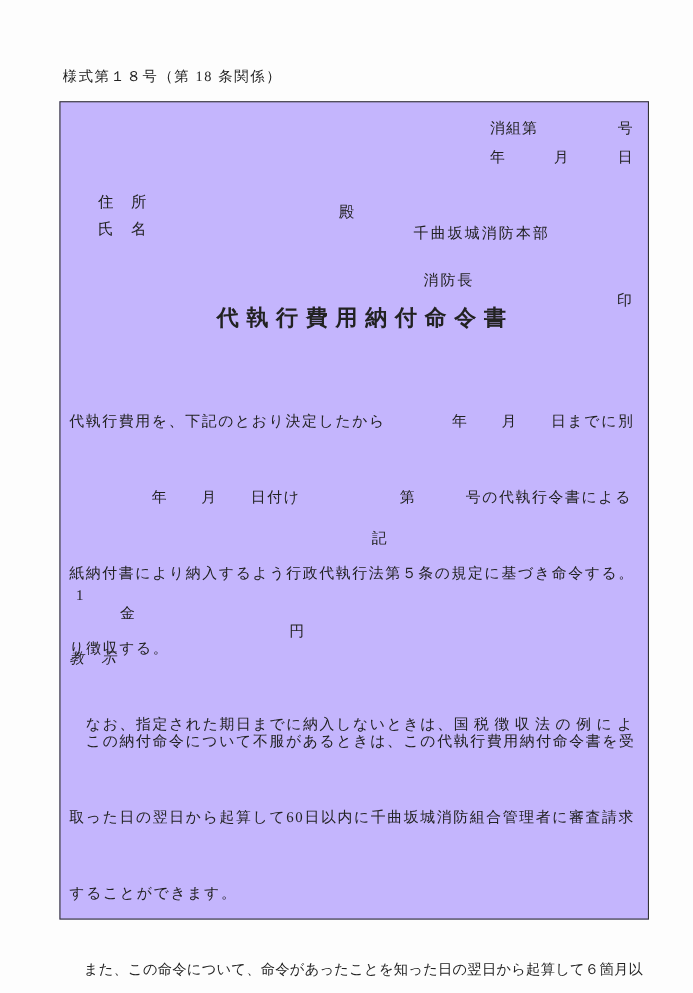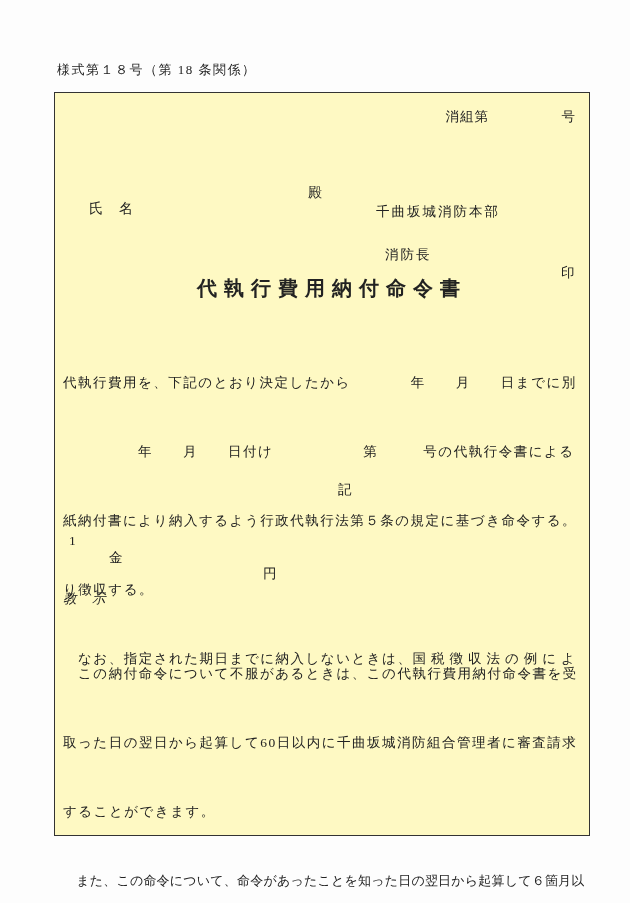--- a/index.html
+++ b/index.html
@@ -13,21 +13,21 @@
   }
   .form-label {
     position: absolute; left: 57px; top: 61px;
     font-size: 13px; letter-spacing: 1.5px; white-space: pre;
   }
   .doc-box {
     position: absolute; left: 54px; top: 92px;
     width: 536px; height: 744px;
     border: 1.5px solid #333333;
     box-sizing: border-box;
-    background: #fef9c3;
+    background: #c4b5fd;
   }
   .abs { position: absolute; white-space: pre; }
   .doc-number {
     top: 15px; left: 0; right: 0; text-align: right;
     padding-right: 13px; font-size: 13.5px; letter-spacing: 1px;
   }
   .date-line {
     top: 41px; left: 0; right: 0; text-align: right;
     padding-right: 13px; font-size: 13.5px; letter-spacing: 1px;
   }
@@ -61,21 +61,25 @@
   .notice-lines .p2 { font-size: 13px; letter-spacing: 0.2px; }
 </style>
 </head>
 <body>
 
 <div class="form-label">様式第１８号（第 18 条関係）</div>
 
 <div class="doc-box">
 
   <div class="abs doc-number">消組第　　　　　号</div>
+  <div class="abs date-line">年　　　月　　　日</div>
 
+  <div class="abs address-row">
+    <span>住　所</span>
+  </div>
 
   <div class="abs name-row">
     <span>氏　名</span>
     <span class="honorific">殿</span>
   </div>
 
   <div class="abs org-row">千曲坂城消防本部</div>
 
   <div class="abs chief-row">
     <span class="sender">消防長</span>

